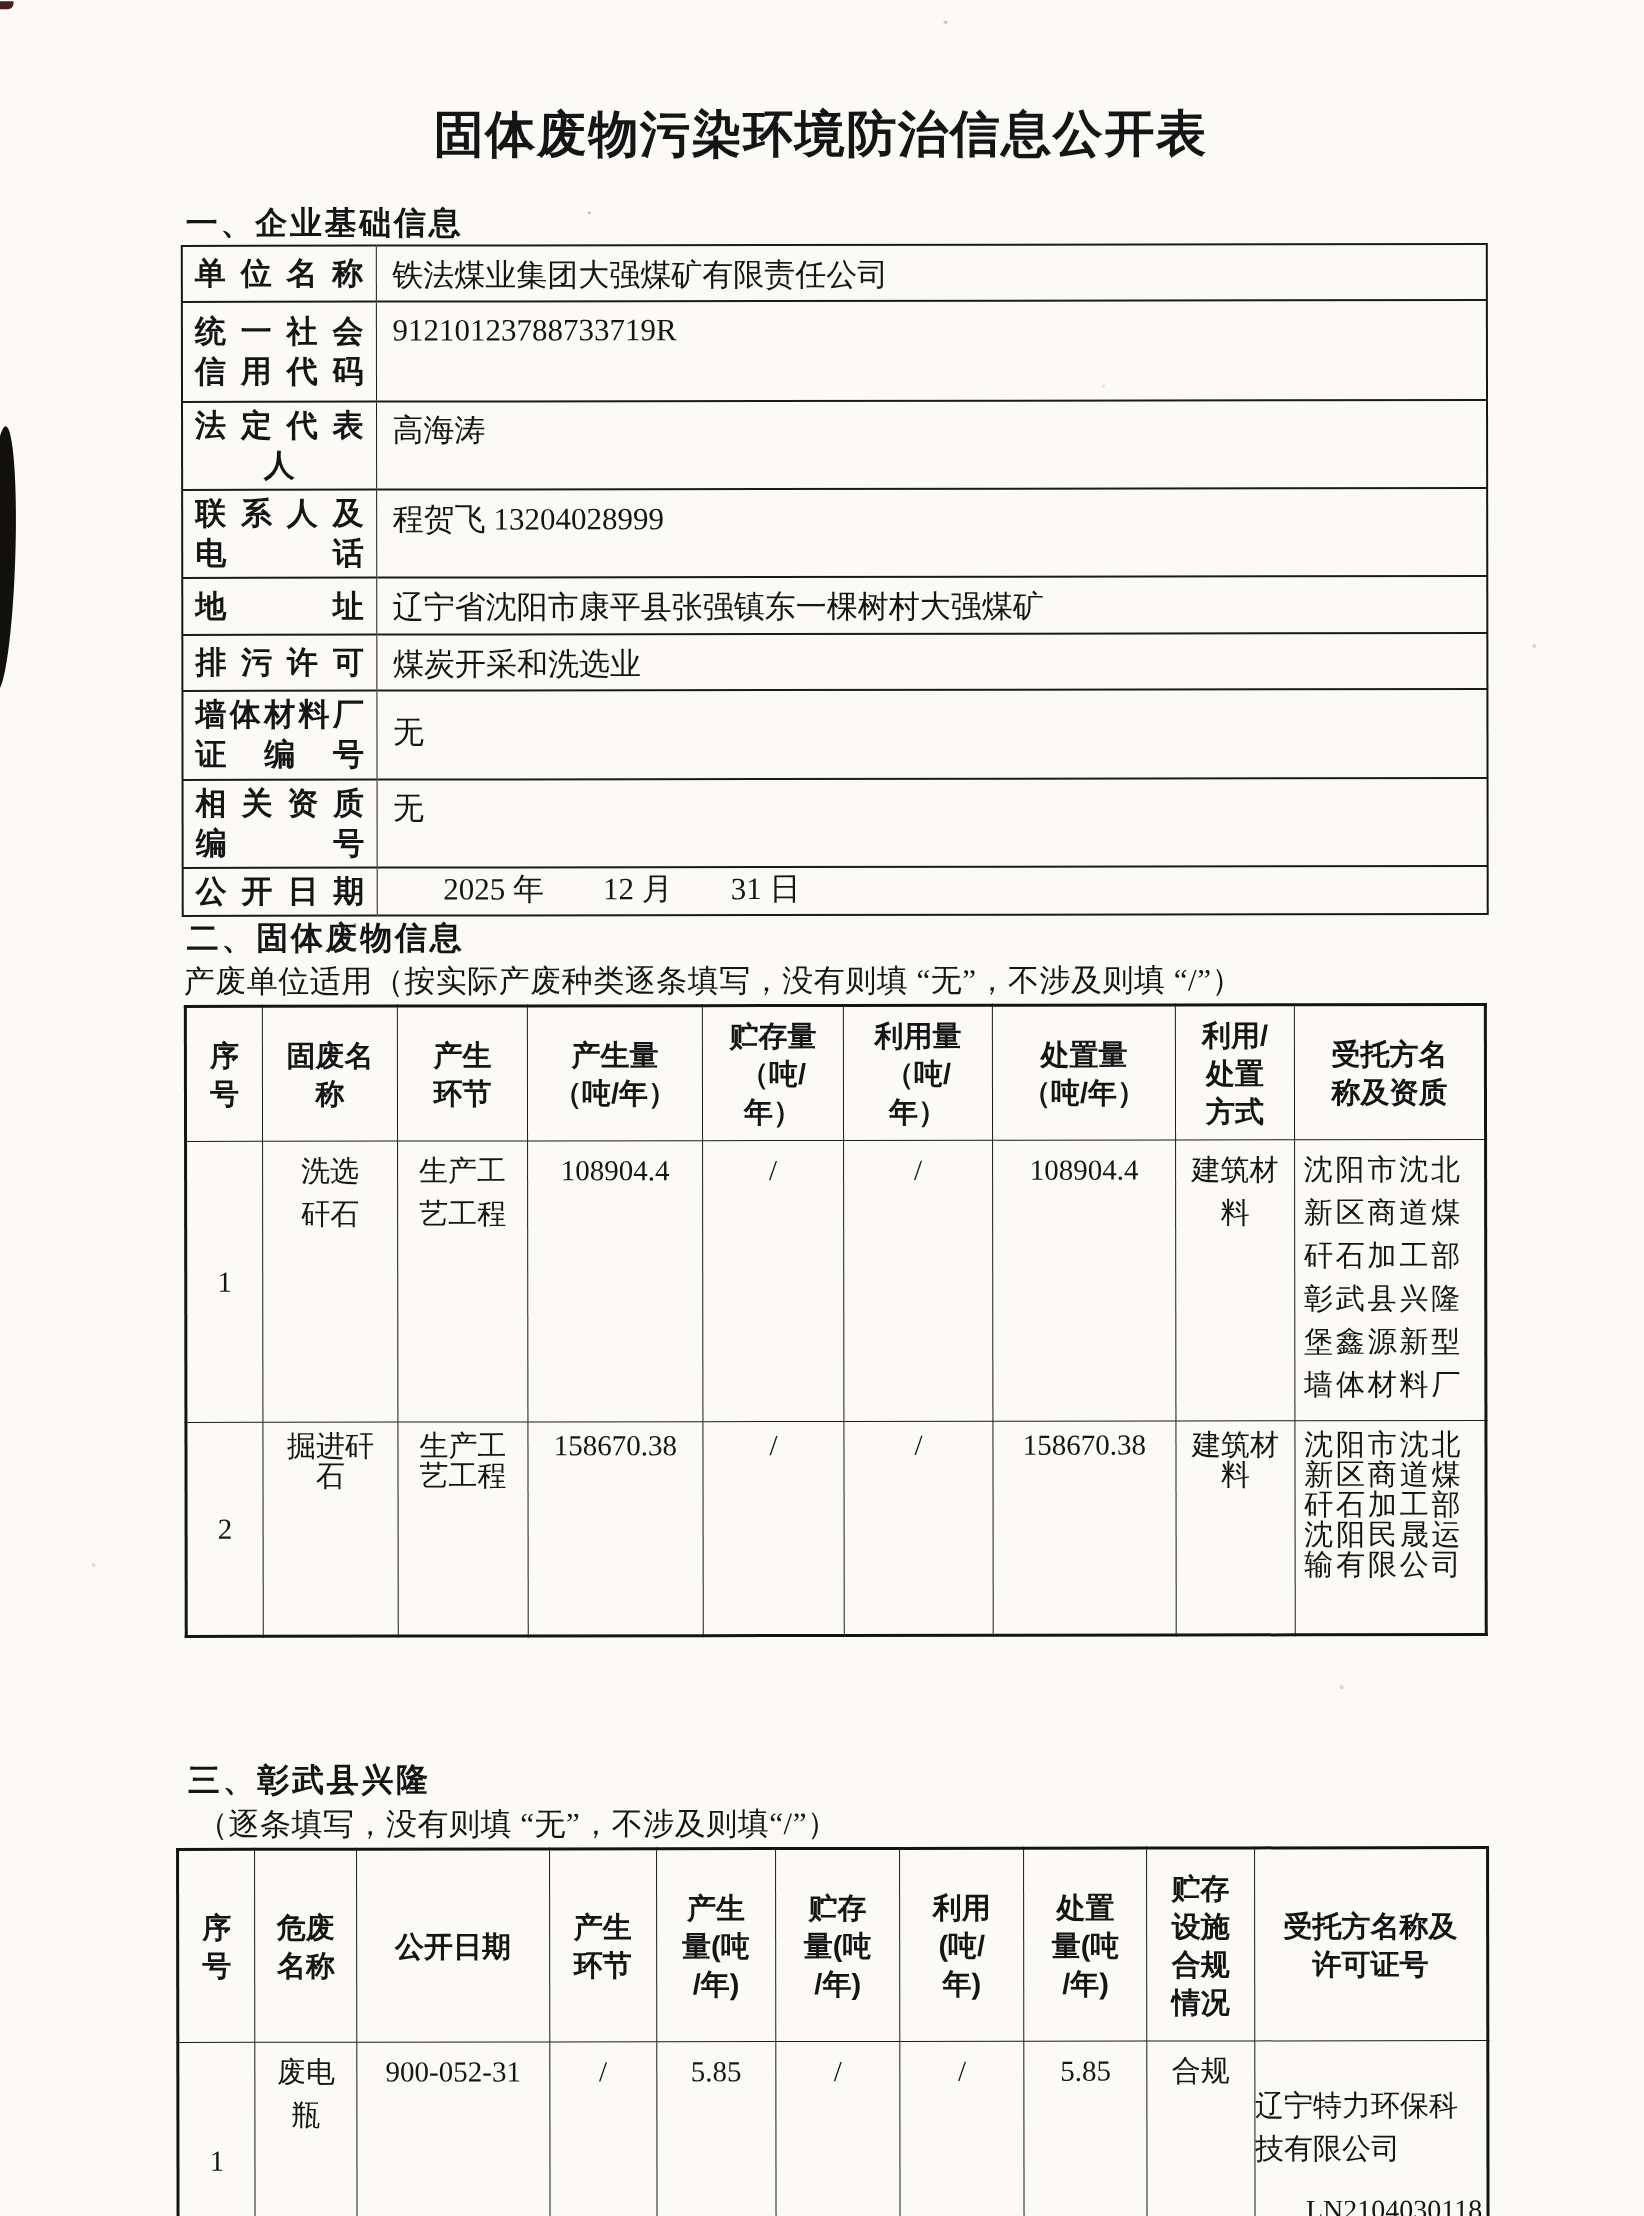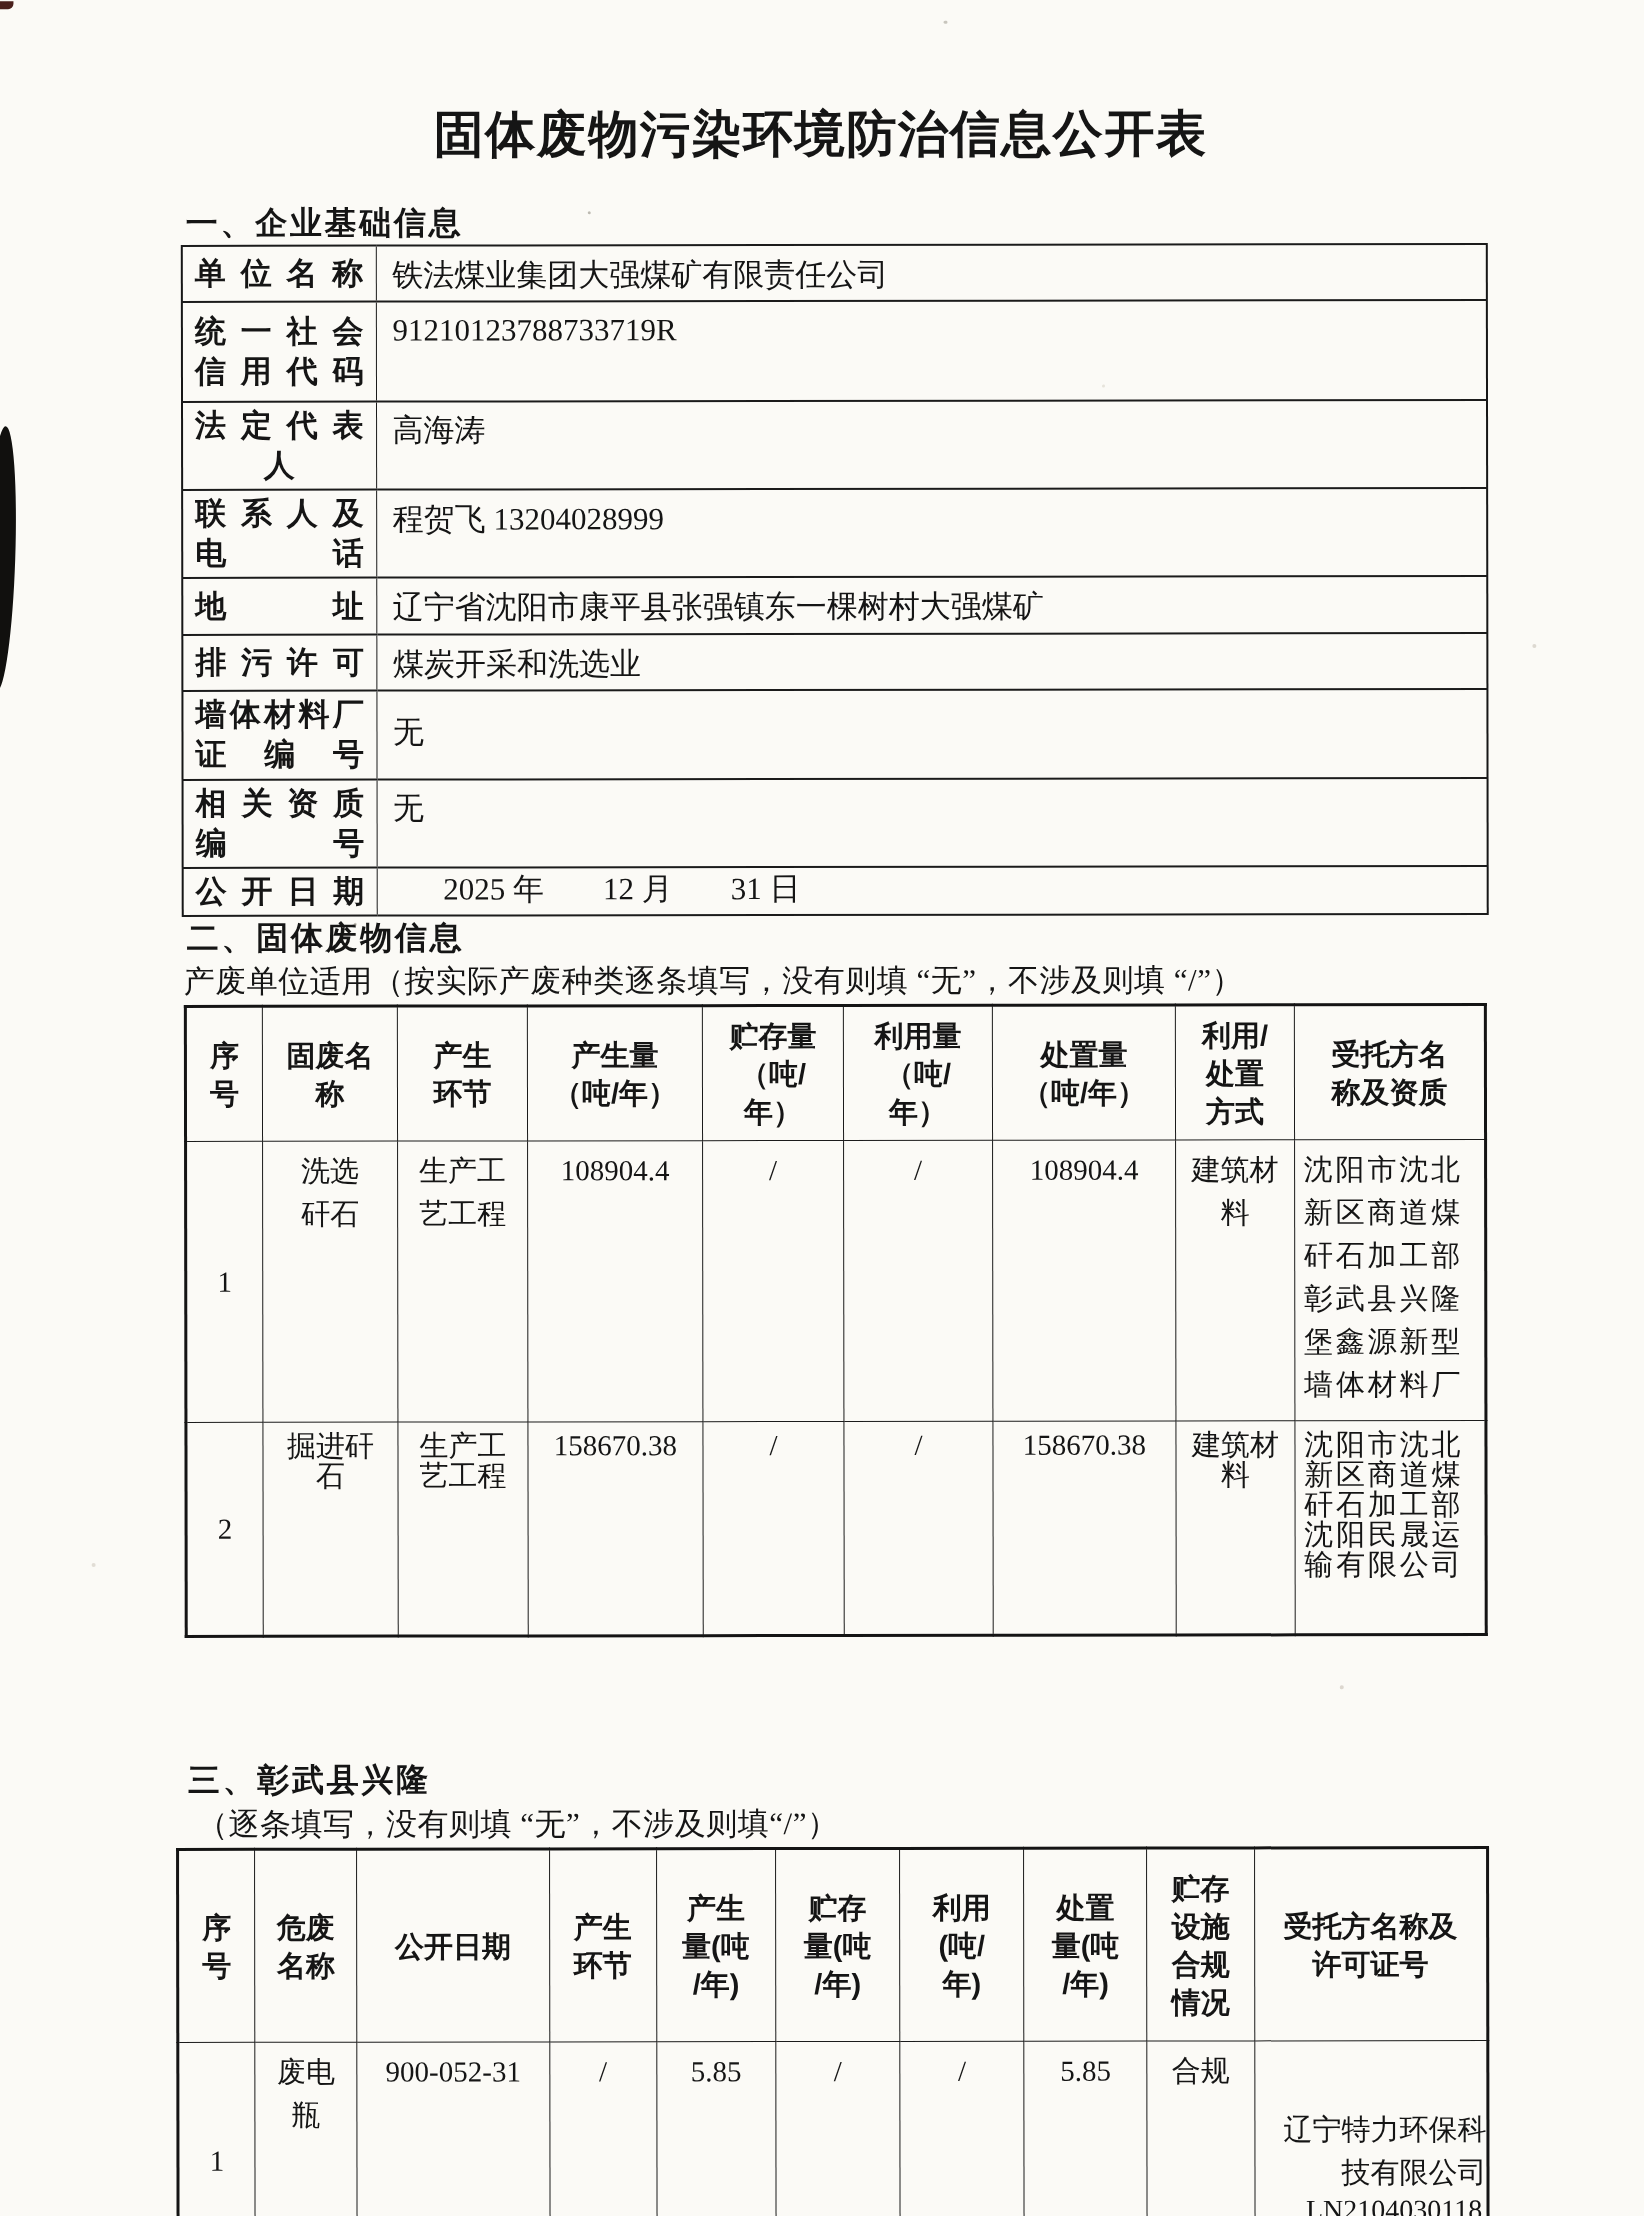--- a/index.html
+++ b/index.html
@@ -47,21 +47,21 @@
   
   .th { font:700 29px/38px "Liberation Sans", sans-serif; text-align:center; vertical-align:middle;
         white-space:pre-line; padding:3.2px 2.2px; }
   .c  { font:400 29px/43px "Liberation Serif", serif; text-align:center; vertical-align:top;
         white-space:pre-line; padding-top:7.6px; }
   .t2 tr.r2 .c { line-height:30px; }
   .mid { vertical-align:middle; padding-top:0; }
   .just { text-align:justify; text-align-last:justify; padding-left:8.7px; padding-right:24px; }
   .tcell { padding:0; }
   .t3trustee { display:flex; flex-direction:column; height:150px; }
-  .tname { text-align:right; line-height:43px; white-space:pre-line; margin-top:24px; }
+  .tname { text-align:left; line-height:43px; white-space:pre-line; margin-top:0; }
   .tlic  { margin-top:auto; text-align:right; padding:0 4.3px 7.6px 0; font-size:28px; line-height:32px; }
 
   
   .corner-speck { position:absolute; left:0; top:0; width:15px; height:8px;
                   background:#4a201c; border-radius:0 0 5.4px 0; }
   .left-band { position:absolute; left:-12px; top:425px; width:28px; height:265px;
                background:#11100e; border-radius:50%; transform:rotate(2deg); }
   .speck { position:absolute; border-radius:50%; opacity:.45; }
 </style>
 </head>

